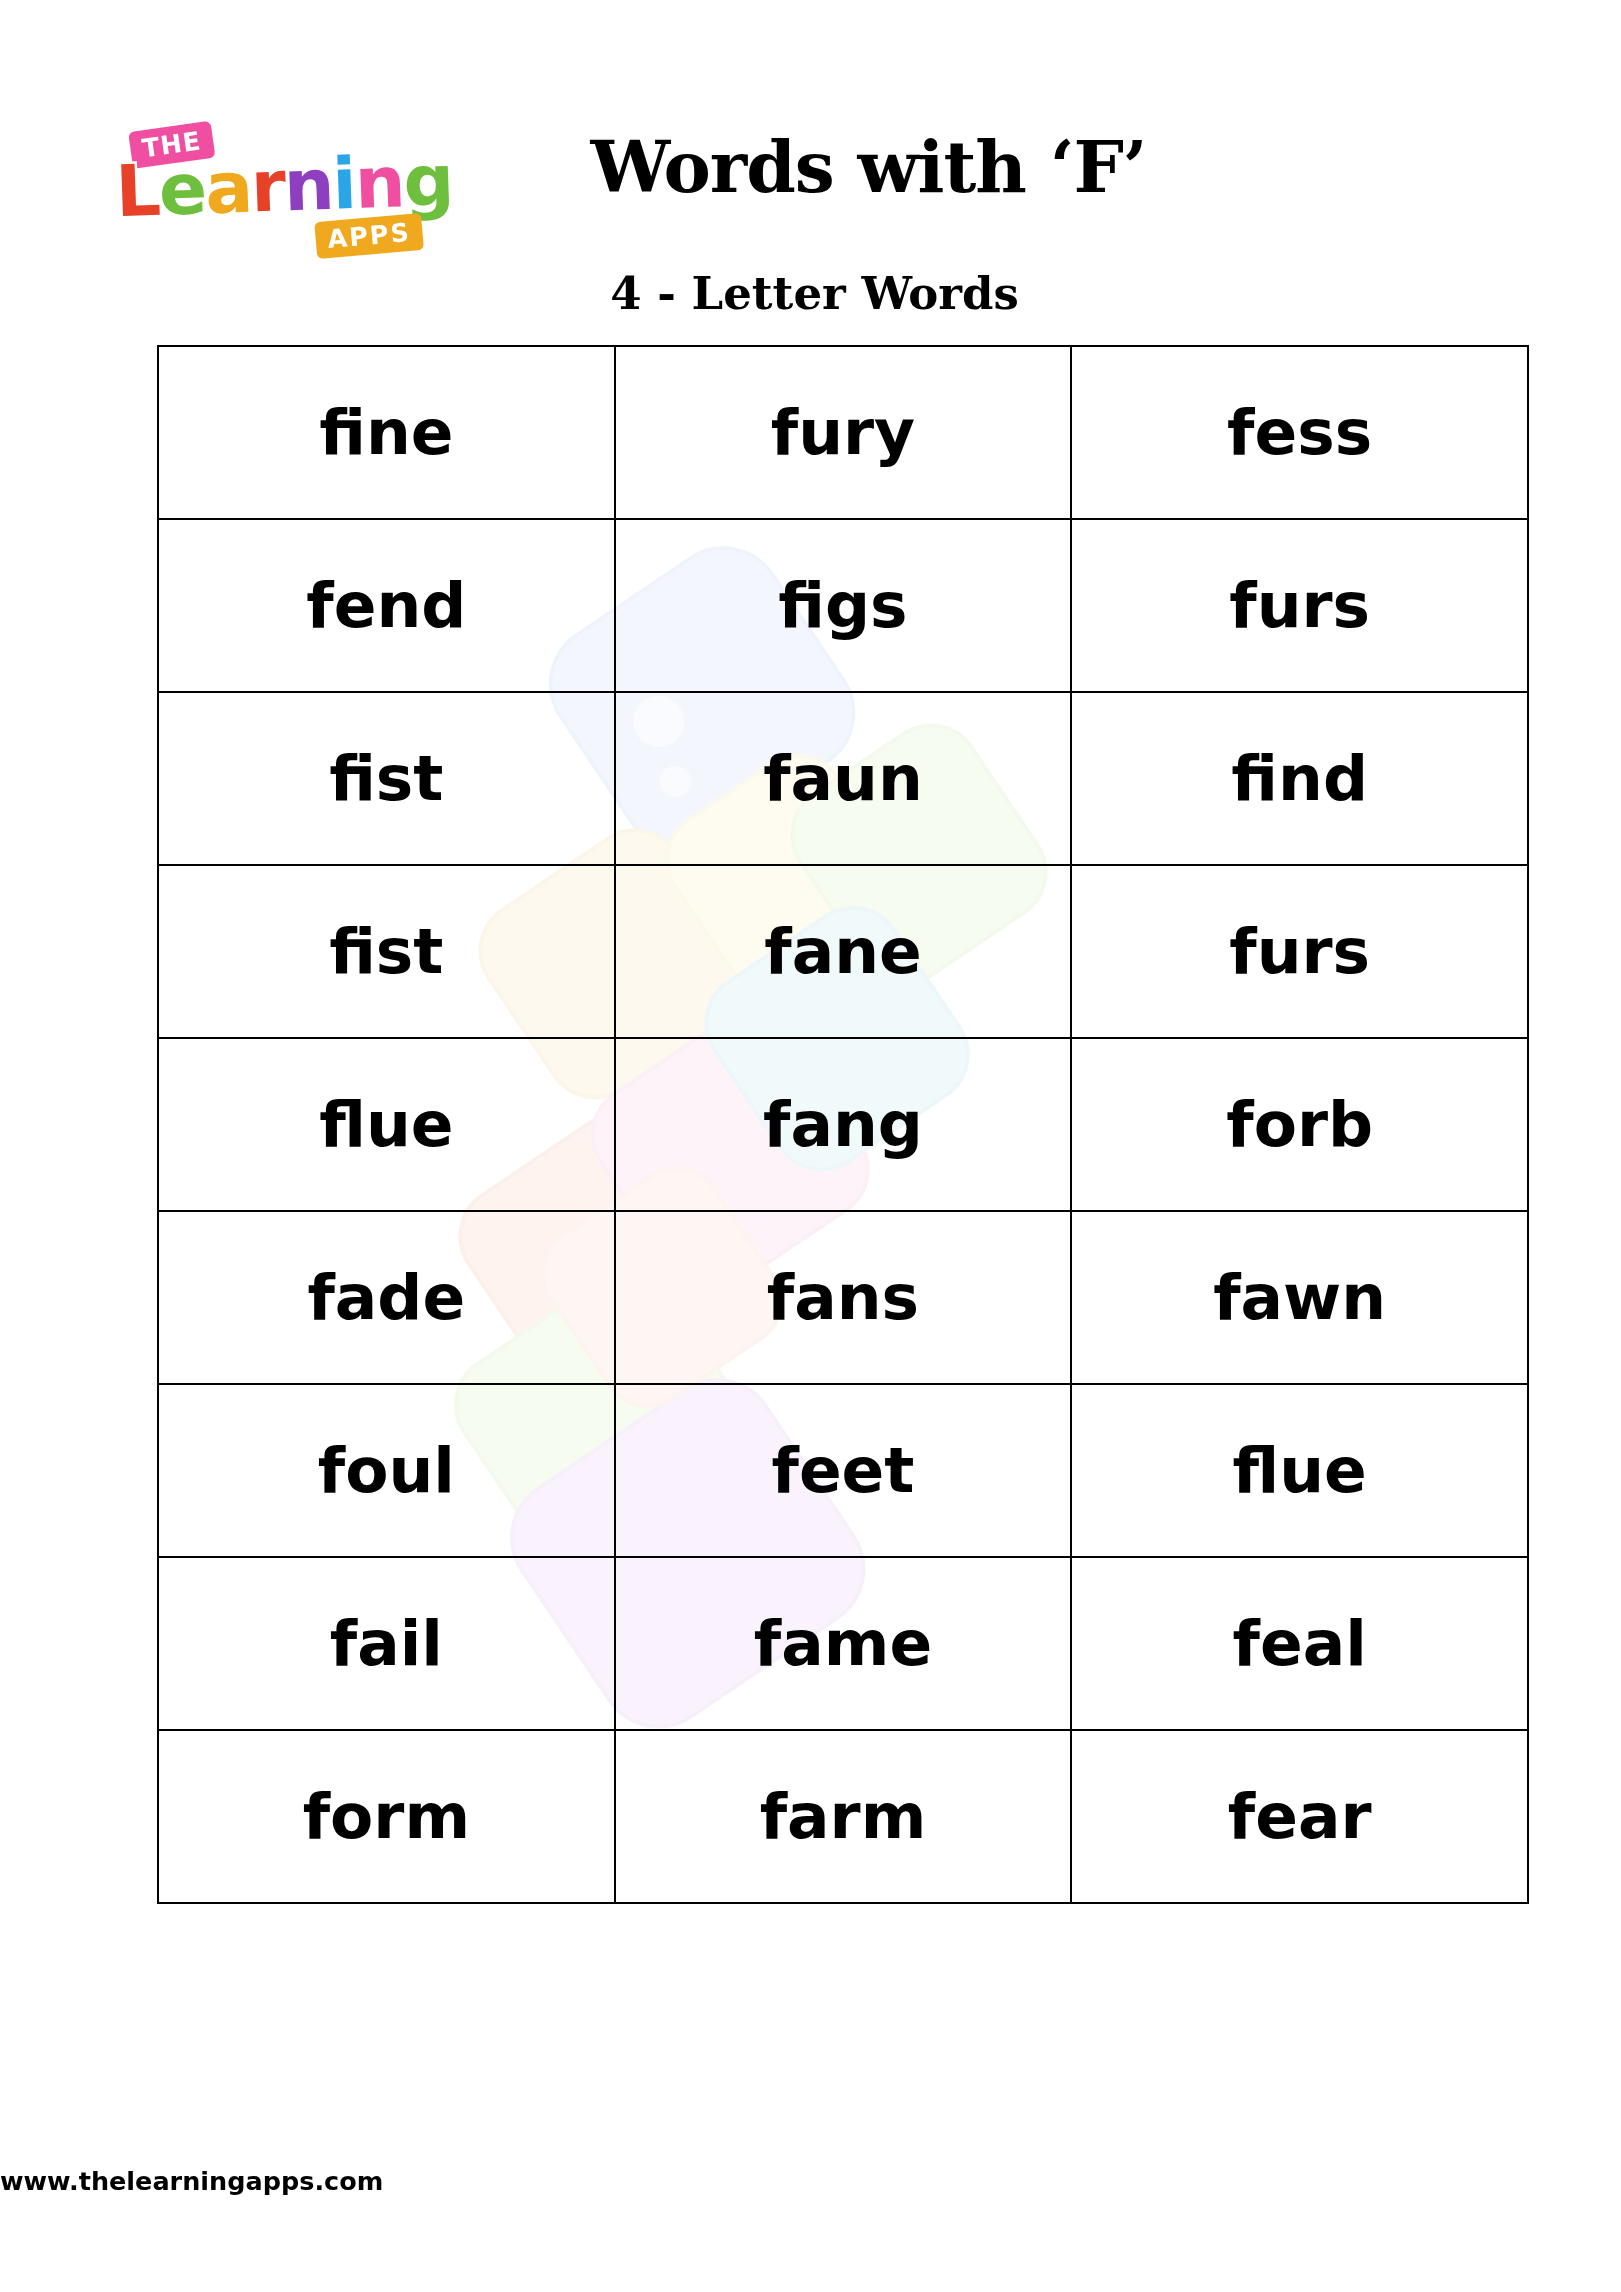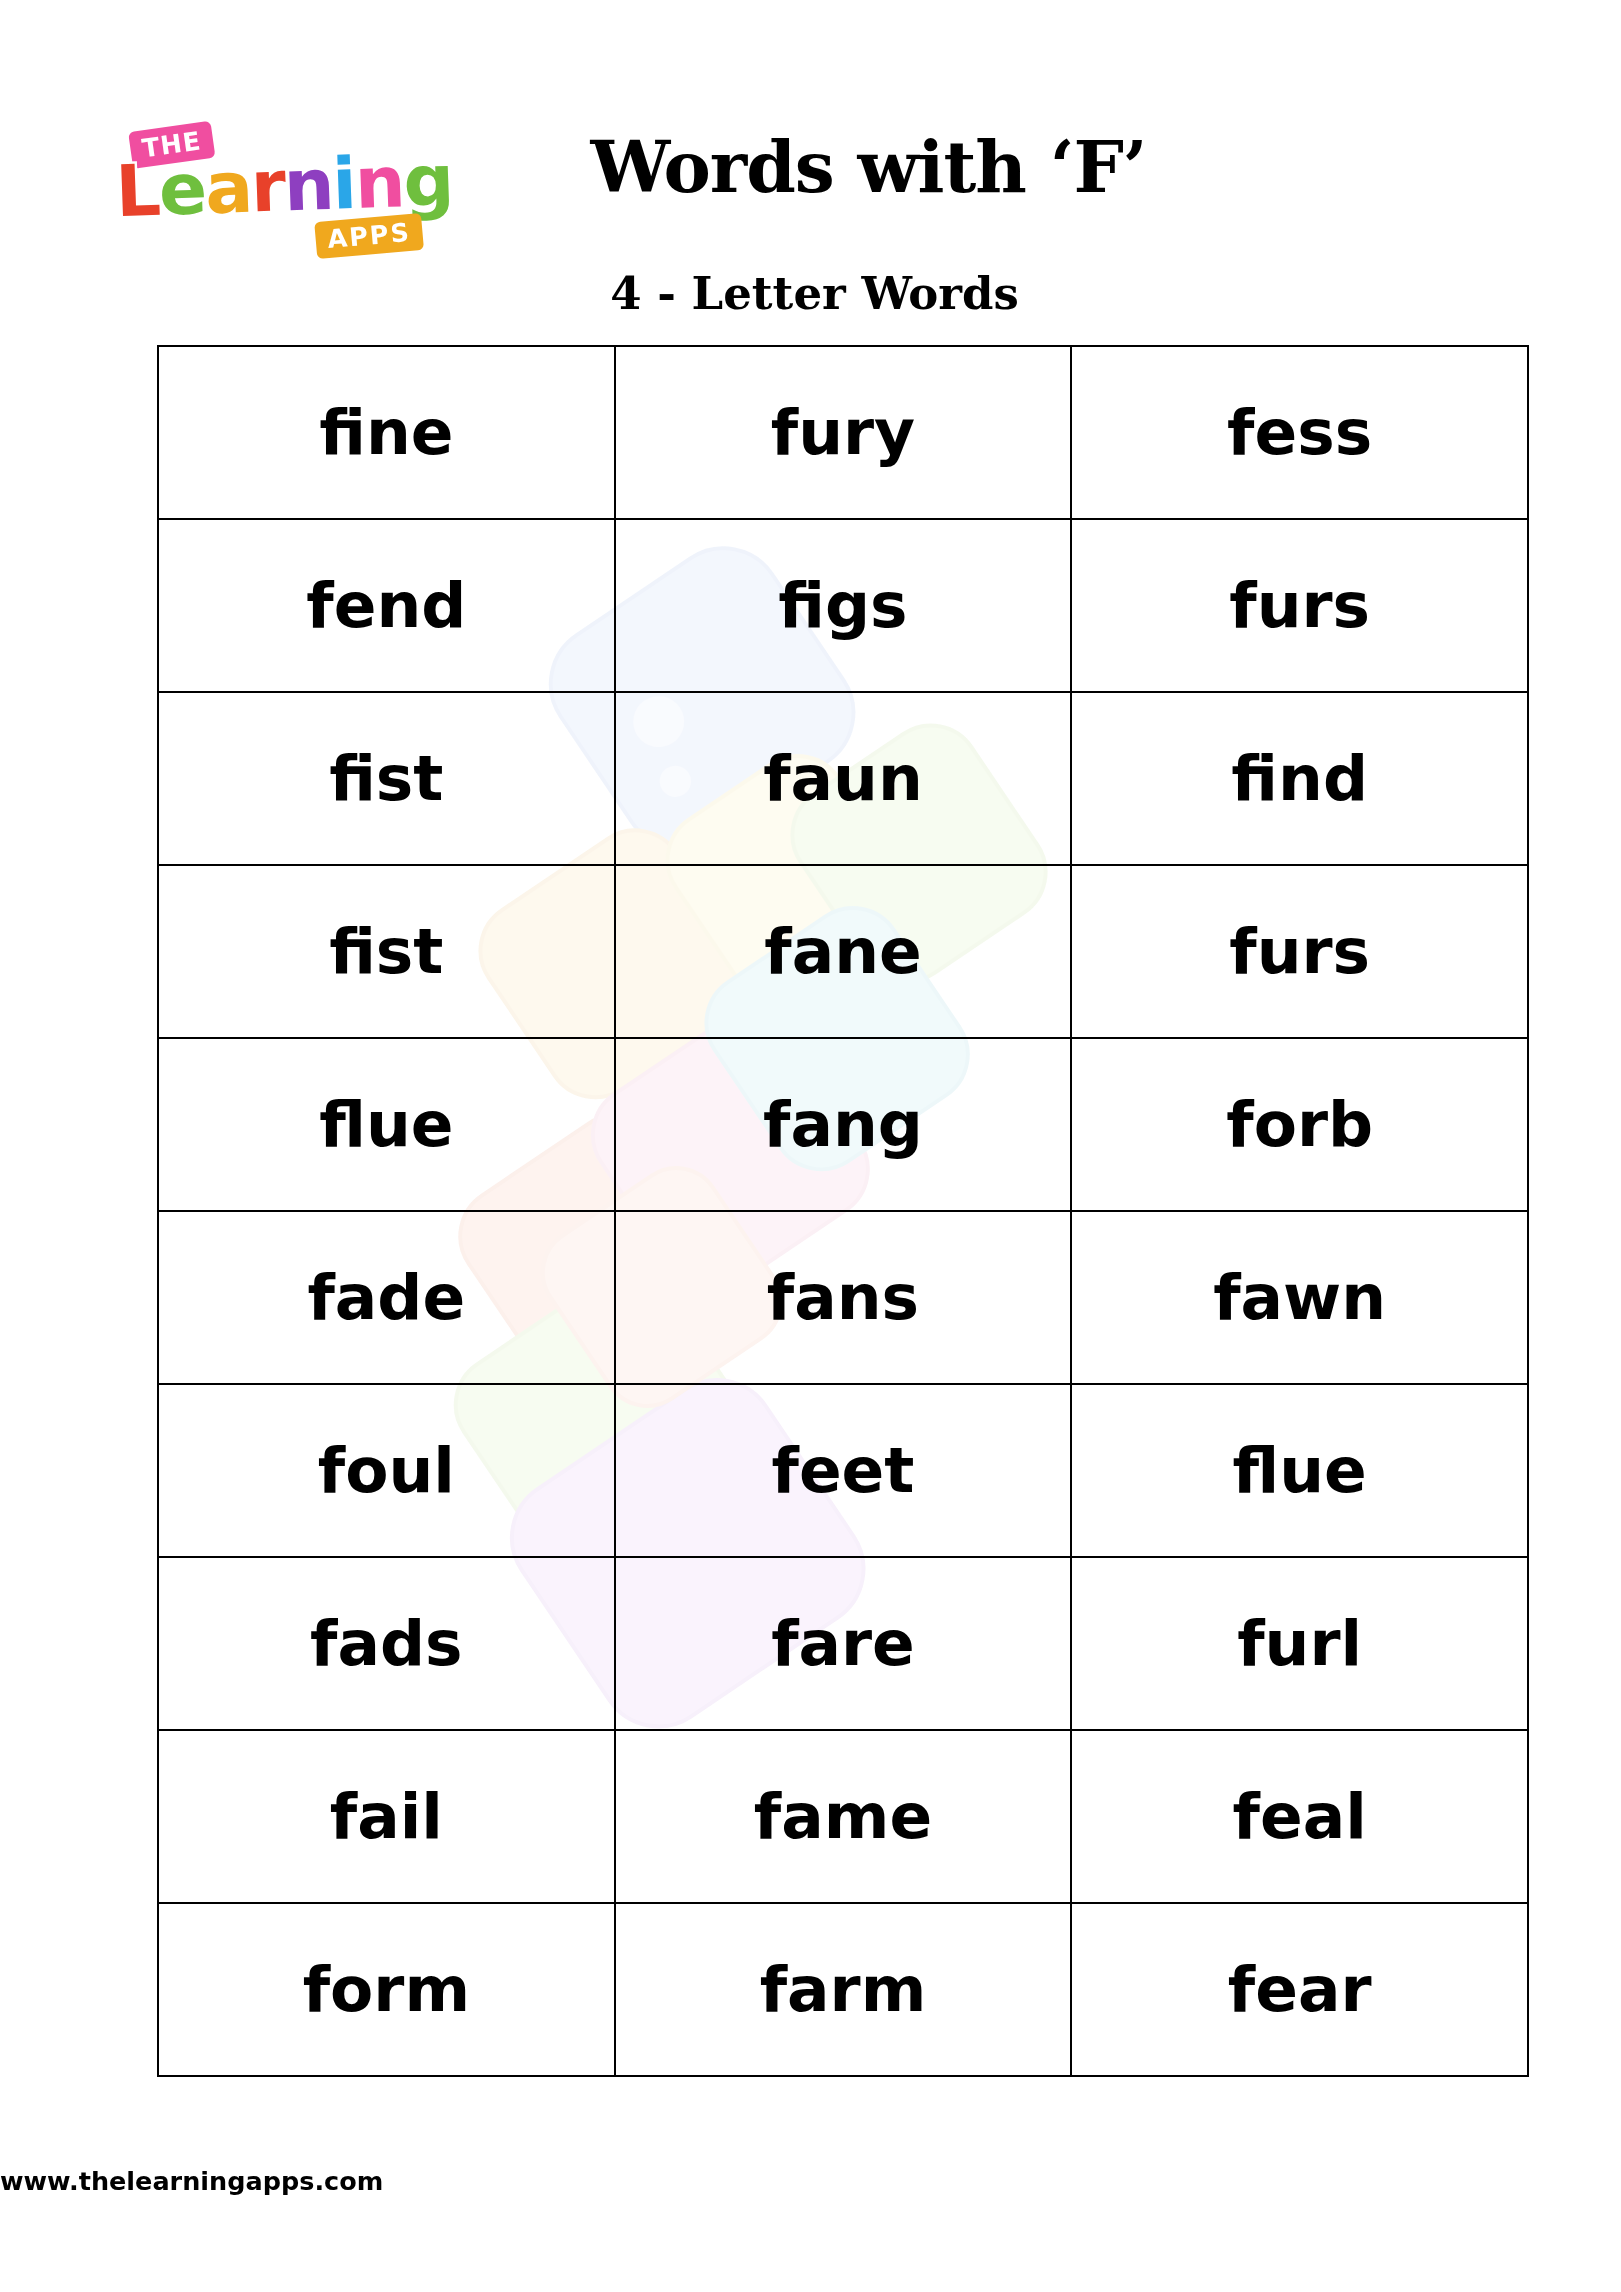--- a/index.html
+++ b/index.html
@@ -231,25 +231,20 @@
           <td>fade</td>
           <td>fans</td>
           <td>fawn</td>
         </tr>
         <tr>
           <td>foul</td>
           <td>feet</td>
           <td>flue</td>
         </tr>
         <tr>
-          <td>fads</td>
-          <td>fare</td>
-          <td>furl</td>
-        </tr>
-        <tr>
           <td>fail</td>
           <td>fame</td>
           <td>feal</td>
         </tr>
         <tr>
           <td>form</td>
           <td>farm</td>
           <td>fear</td>
         </tr>
       </tbody>

